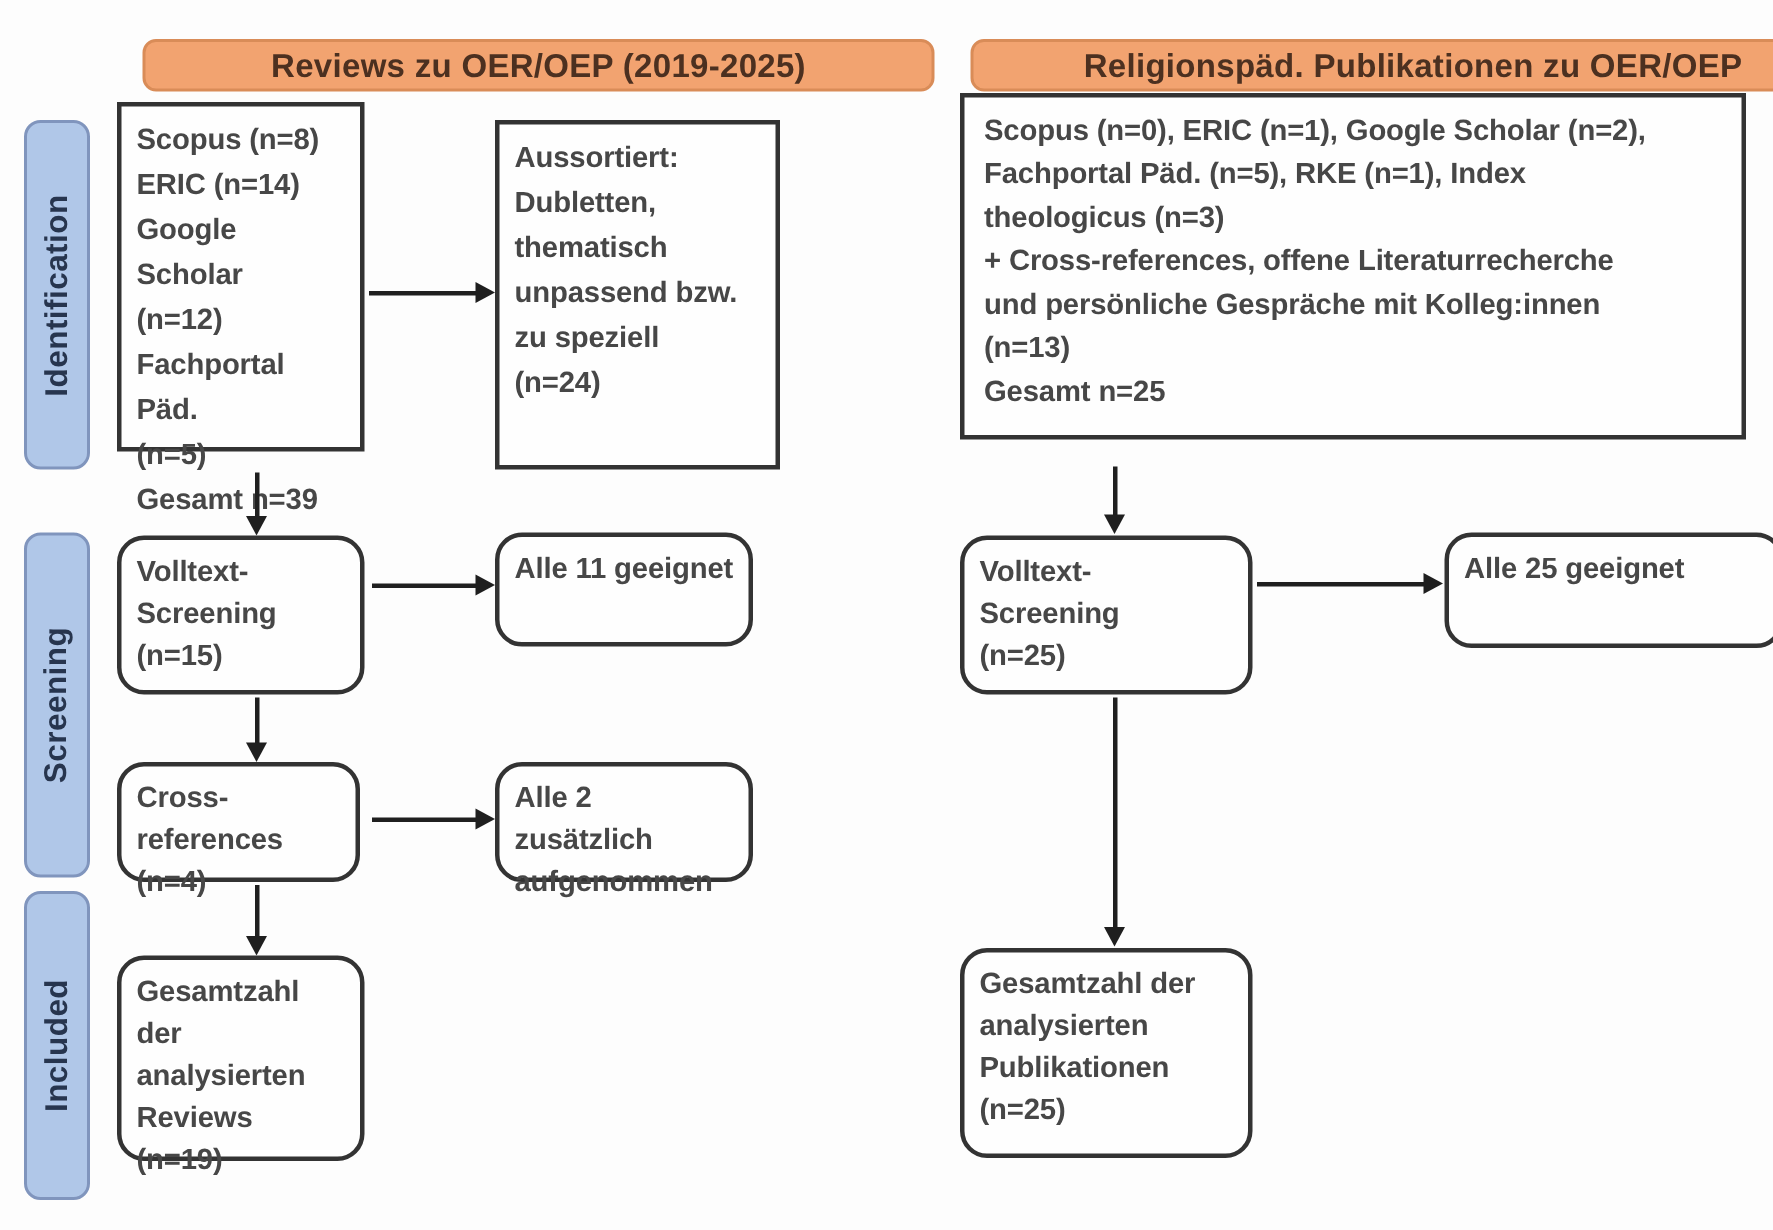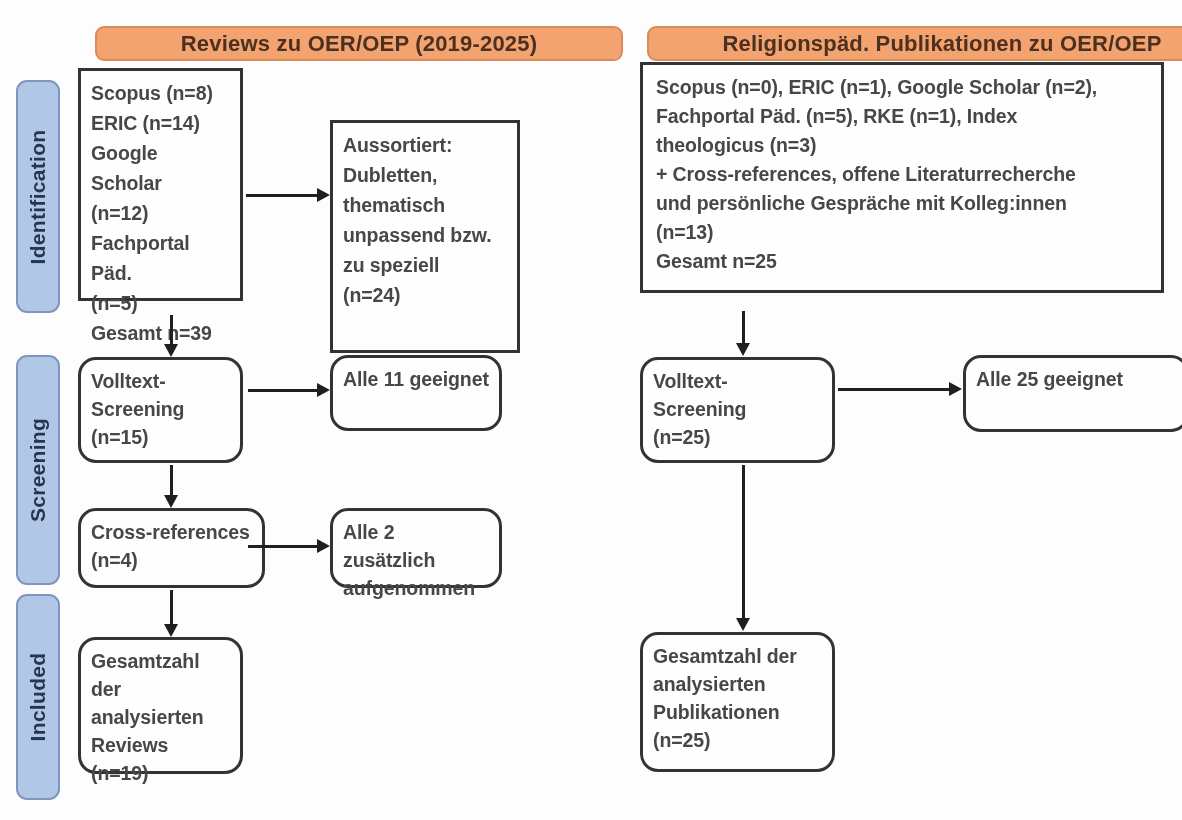--- a/index.html
+++ b/index.html
@@ -66,34 +66,34 @@
   </div>
 
   <div class="fbox" style="left:78px;top:68px;width:165px;height:233px;">Scopus (n=8)
 ERIC (n=14)
 Google Scholar
 (n=12)
 Fachportal Päd.
 (n=5)
 Gesamt n=39</div>
 
-  <div class="fbox" style="left:330px;top:80px;width:190px;height:233px;margin-top:40px;">Aussortiert:
+  <div class="fbox" style="left:330px;top:80px;width:190px;height:233px;">Aussortiert:
 Dubletten,
 thematisch
 unpassend bzw.
 zu speziell
 (n=24)</div>
 
   <div class="fbox small" style="left:78px;top:357px;width:165px;height:106px;">Volltext-
 Screening
 (n=15)</div>
 
   <div class="fbox small" style="left:330px;top:355px;width:172px;height:76px;">Alle 11 geeignet</div>
 
-  <div class="fbox small" style="left:78px;top:508px;width:187px;height:80px;">Cross-references
+  <div class="fbox small" style="left:78px;top:508px;width:162px;height:80px;">Cross-references
 (n=4)</div>
 
   <div class="fbox small" style="left:330px;top:508px;width:172px;height:80px;">Alle 2 zusätzlich
 aufgenommen</div>
 
   <div class="fbox small" style="left:78px;top:637px;width:165px;height:137px;">Gesamtzahl der
 analysierten
 Reviews
 (n=19)</div>
 

